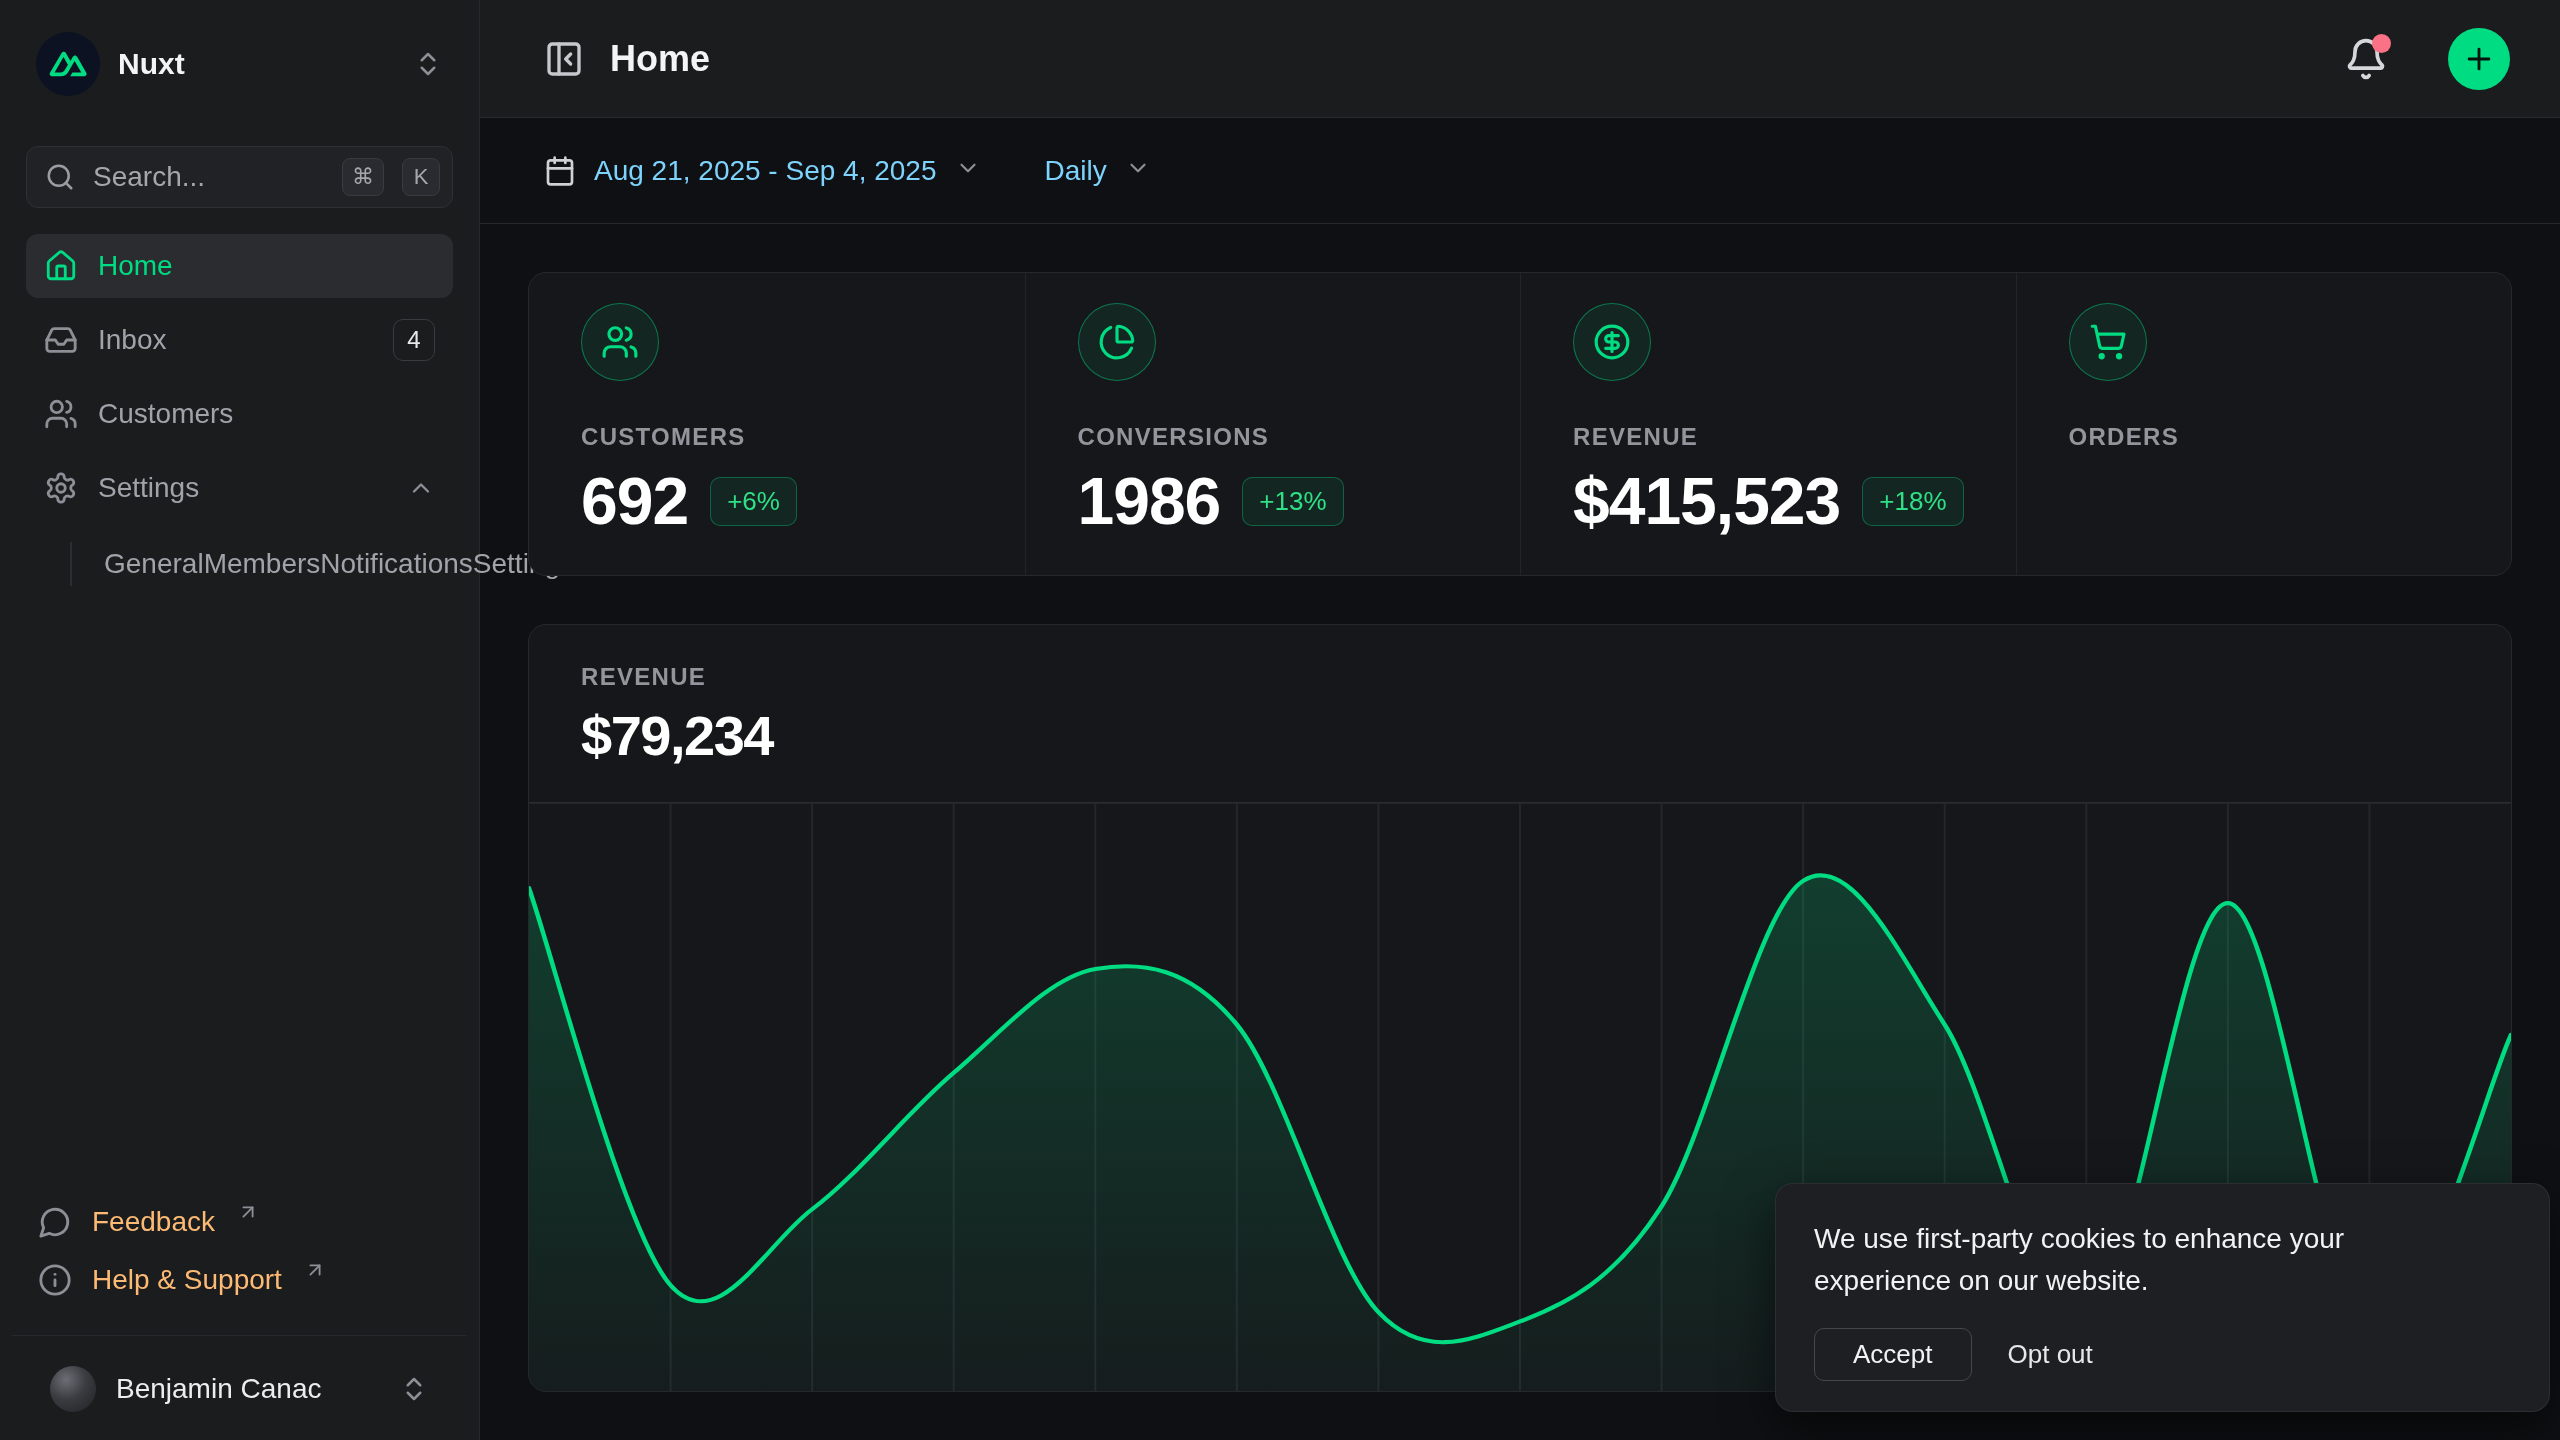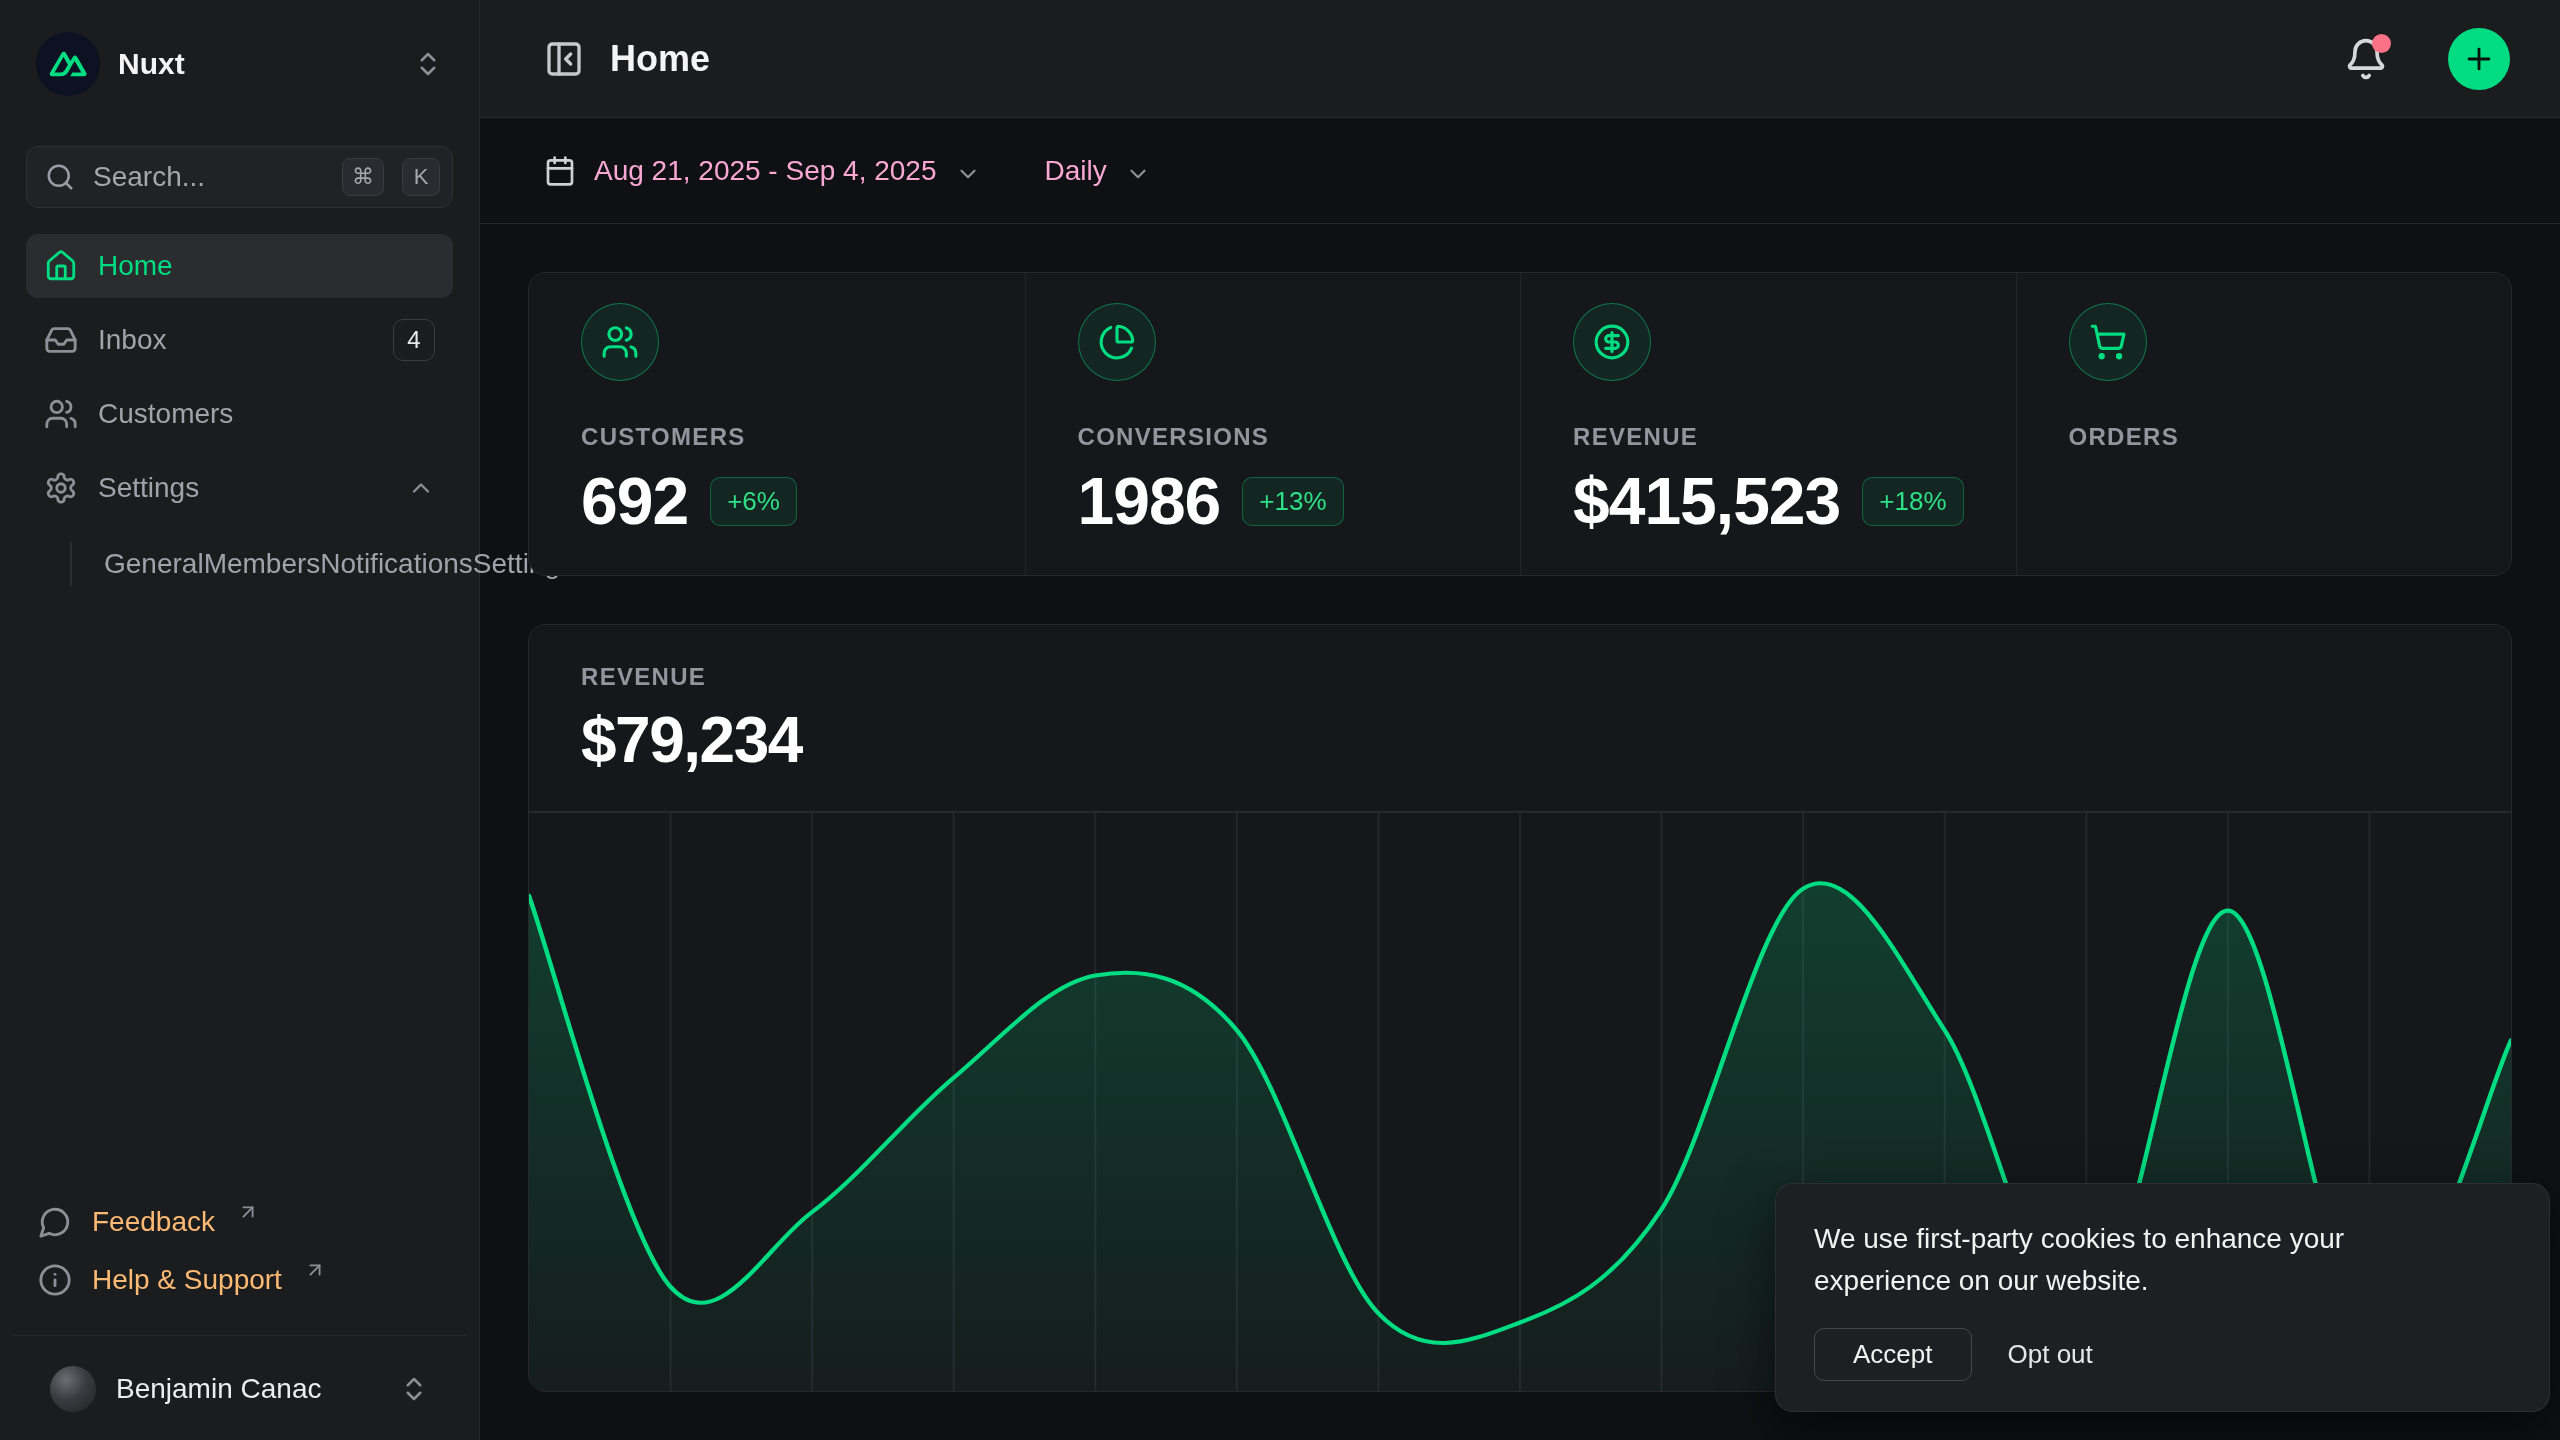--- a/index.html
+++ b/index.html
@@ -62,21 +62,21 @@
           display:flex;align-items:center;padding:0 50px 0 64px;gap:26px}
   .collapse-btn{width:40px;height:40px;color:#c7c8cc;cursor:pointer}
   .header-title{font-size:36px;font-weight:700;color:#f4f4f5;flex:1}
   .bell-btn{position:relative;width:44px;height:44px;color:#d6d7da;margin-right:34px;cursor:pointer}
   .dot{position:absolute;top:-3px;right:-3px;width:19px;height:19px;border-radius:50%;background:#fb7185}
   .add-btn{width:62px;height:62px;border-radius:50%;background:var(--accent);color:#07130d;
            display:flex;align-items:center;justify-content:center;cursor:pointer;border:none}
   .add-btn [data-icon]{width:34px;height:34px}
 
   .toolbar{height:106px;border-bottom:1px solid var(--border);display:flex;align-items:center;gap:64px;padding:0 64px}
-  .picker{display:flex;align-items:flex-end;gap:18px;color:#f9a8d4;font-size:28px;font-weight:500;cursor:pointer}
+  .picker{display:flex;align-items:flex-start;gap:18px;color:#7dd3fc;font-size:28px;font-weight:500;cursor:pointer}
   .cal-icon{width:32px;height:32px;color:#d0d1d5}
   .chev{width:26px;height:26px;color:var(--dim)}
 
   .content{flex:1;padding:48px;display:flex;flex-direction:column;gap:48px;overflow:hidden;min-height:0}
 
   .stats-card{display:grid;grid-template-columns:repeat(4,1fr);background:var(--card);
               border:1px solid var(--border);border-radius:18px;height:304px;flex:none;overflow:hidden}
   .stat-cell{padding:30px 0 0 52px}
   .stat-cell + .stat-cell{border-left:1px solid var(--border-soft)}
   .stat-icon{width:78px;height:78px;border-radius:50%;background:rgba(0,220,130,0.08);
@@ -86,21 +86,21 @@
   .stat-label{margin-top:42px;font-size:24px;font-weight:600;letter-spacing:1.3px;color:#94959c}
   .stat-valrow{margin-top:12px;display:flex;align-items:center;gap:22px}
   .stat-value{font-size:66px;font-weight:700;color:#ffffff;letter-spacing:-1px}
   .delta-badge{font-size:26px;color:#2ee086;background:rgba(0,220,130,0.08);
                border:1px solid rgba(0,220,130,0.35);border-radius:10px;padding:8px 16px;font-weight:500}
 
   .chart-card{flex:1;background:var(--card);border:1px solid var(--border);border-radius:18px;
               overflow:hidden;display:flex;flex-direction:column;min-height:0}
   .chart-head{padding:38px 52px 0}
   .chart-label{font-size:24px;font-weight:600;letter-spacing:1.3px;color:#94959c}
-  .chart-value{margin-top:12px;font-size:64px;font-weight:700;color:#ffffff;letter-spacing:-1.5px}
+  .chart-value{margin-top:12px;font-size:56px;font-weight:700;color:#ffffff;letter-spacing:-1.5px}
   .chart-wrap{margin-top:34px;flex:1;min-height:0}
   #chart{display:block;width:100%;height:100%}
 
   
   .toast{position:absolute;right:10px;bottom:28px;width:775px;background:#1d1f23;
          border:1px solid rgba(255,255,255,0.07);border-radius:18px;padding:34px 38px 30px;
          box-shadow:0 18px 50px rgba(0,0,0,.55);z-index:5}
   .toast-msg{font-size:28px;line-height:1.5;color:#f2f2f3}
   .toast-actions{margin-top:26px;display:flex;align-items:center;gap:36px}
   .accept-btn{font-size:26px;color:#f2f2f3;border:1px solid #45474c;border-radius:10px;

